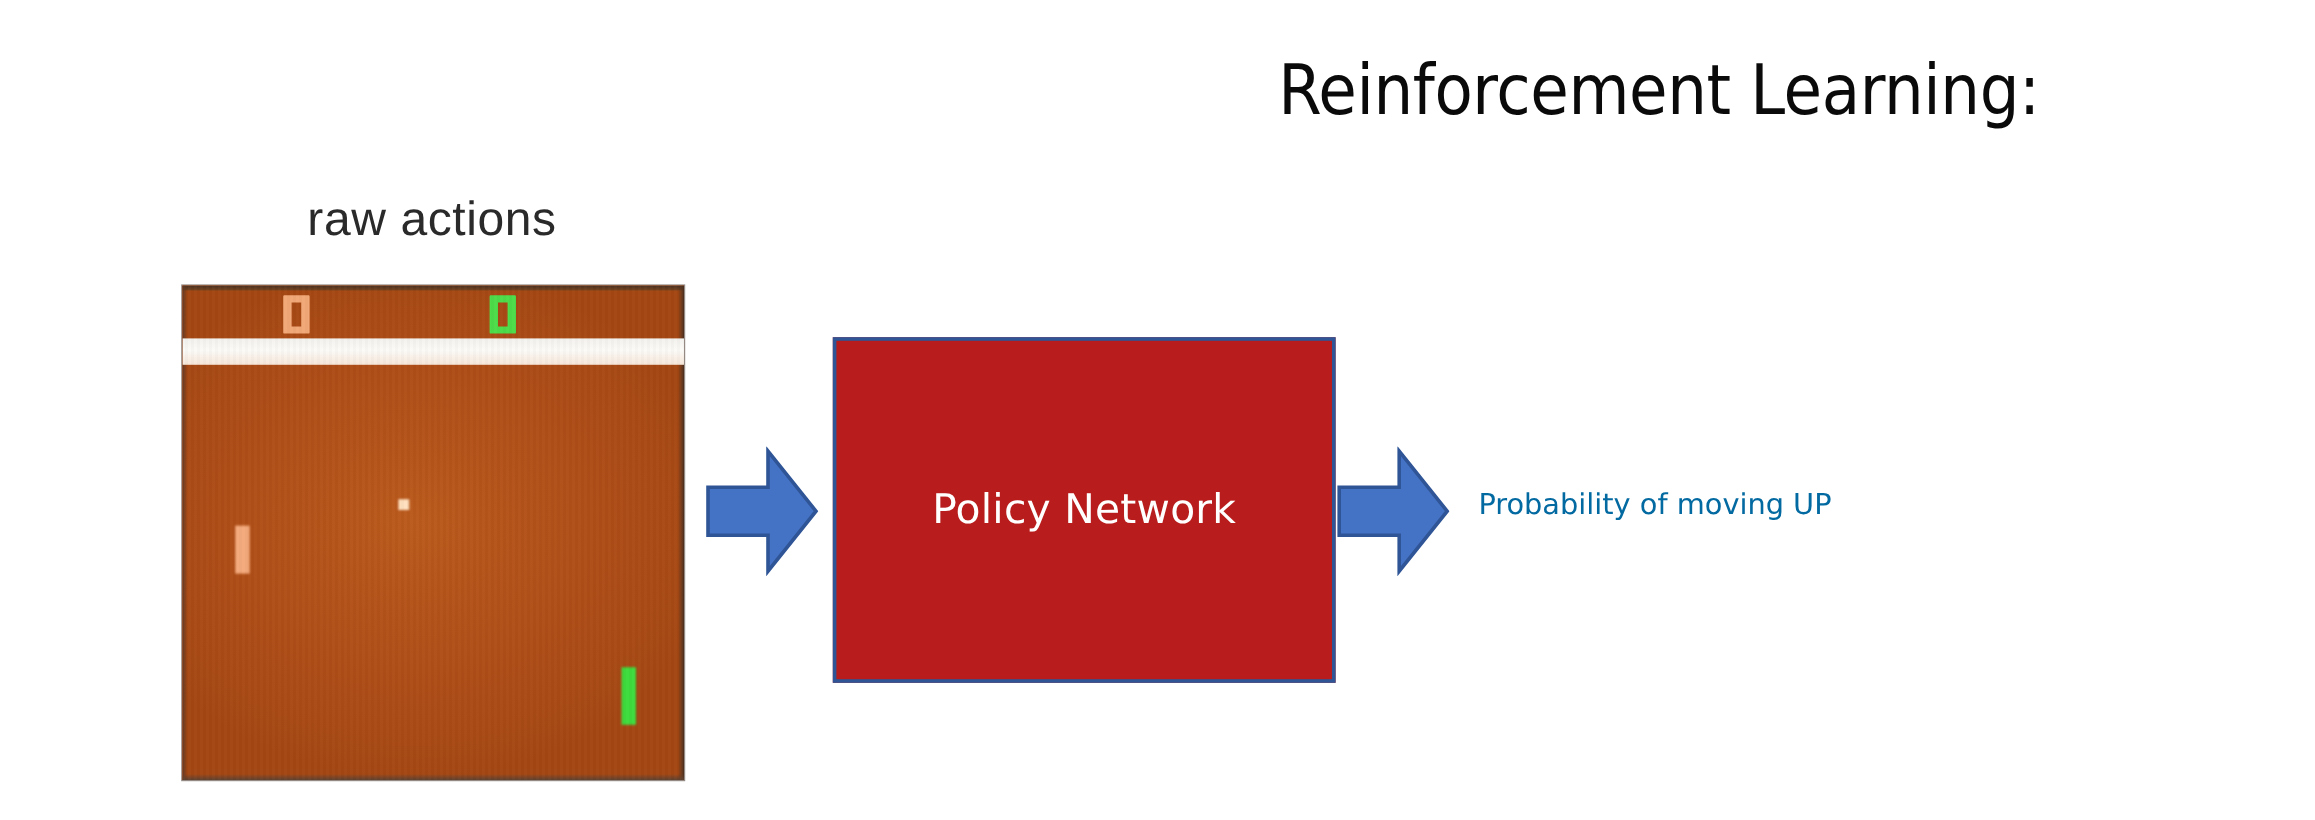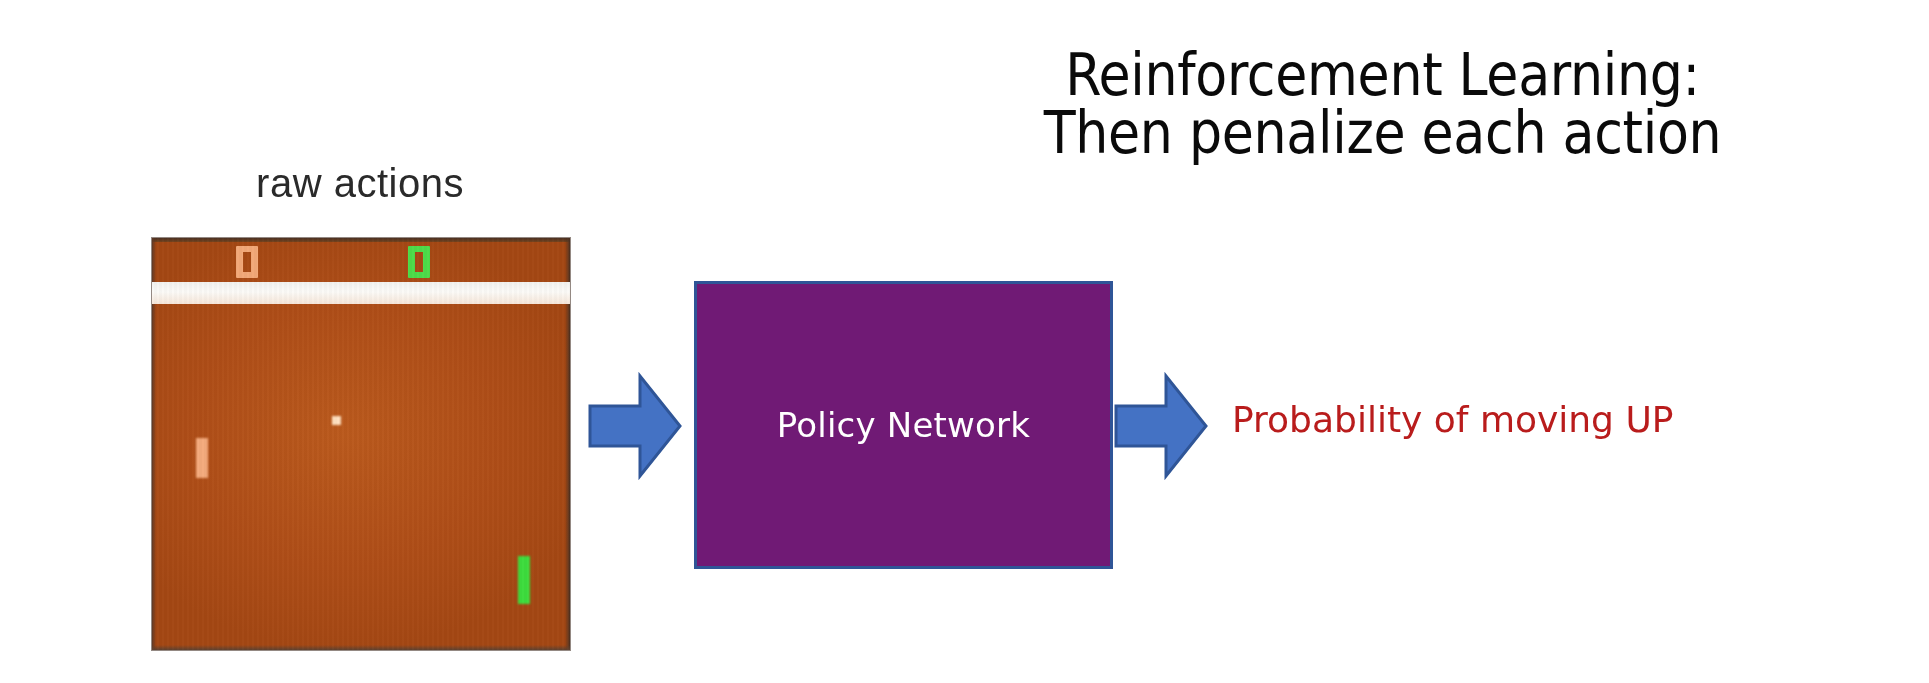--- a/index.html
+++ b/index.html
@@ -168,21 +168,21 @@
   #arrow-input { left: 588px; top: 372px; }
   #arrow-output { left: 1114px; top: 372px; }
 
   
   #policy-network-box {
     position: absolute;
     left: 694px;
     top: 281px;
     width: 419px;
     height: 288px;
-    background: #701a75;
+    background: #b91c1c;
     border: 3px solid #2f5597;
     box-sizing: border-box;
     display: flex;
     align-items: center;
     justify-content: center;
   }
   #policy-network-label {
     color: #ffffff;
     font-family: "DejaVu Sans", "Liberation Sans", sans-serif;
     font-size: 34px;
@@ -190,32 +190,31 @@
     letter-spacing: 0.2px;
     white-space: nowrap;
   }
 
   
   #output-label {
     position: absolute;
     left: 1232px;
     top: 401px;
     font-family: "DejaVu Sans", "Liberation Sans", sans-serif;
-    font-size: 36px;
+    font-size: 24px;
     line-height: 38px;
-    color: #b91c1c;
+    color: #0369a1;
     white-space: nowrap;
   }
 </style>
 </head>
 <body>
 
 <div id="headline">
   <span class="hl-line hl-line-1">Reinforcement Learning:</span>
-  <span class="hl-line hl-line-3">Then penalize each action</span>
 </div>
 
 <div id="raw-pixels-label">raw actions</div>
 
 <div id="pong-frame">
   <div id="pong-playfield"></div>
   <div id="pong-top-edge"></div>
   <div id="pong-left-edge"></div>
   <div id="pong-right-edge"></div>
   <div id="pong-bottom-edge"></div>

